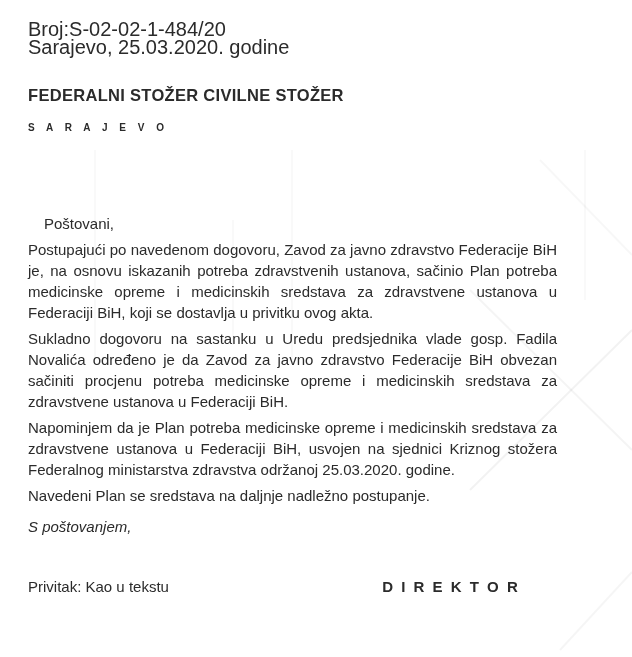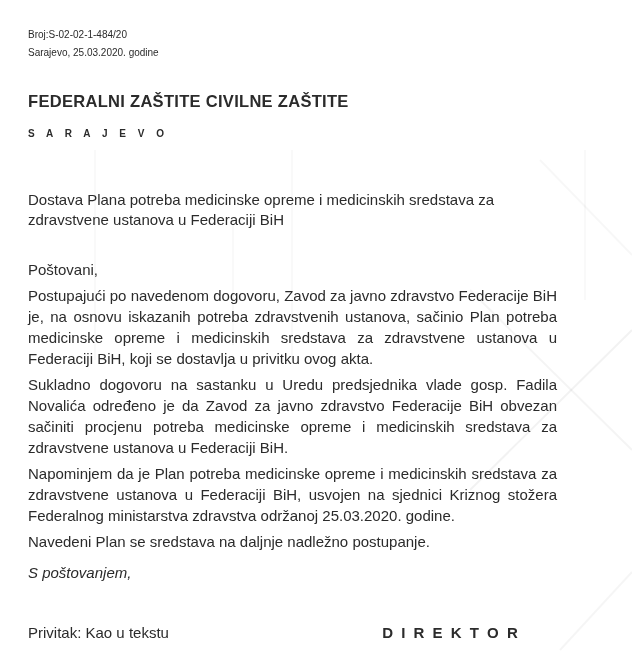--- a/index.html
+++ b/index.html
@@ -17,23 +17,23 @@
     left: 0; top: 0;
     pointer-events: none;
   }
   .content {
     position: absolute;
     inset: 0;
     box-sizing: border-box;
     padding: 4px 75px 0 28px;
   }
   .ref-block {
-    font-size: 10px;
+    font-size: 20px;
     line-height: 18px;
-    margin-top: 22px;
+    margin-top: 16px;
   }
   .org-title {
     font-size: 16.5px;
     font-weight: bold;
     letter-spacing: 0.3px;
     margin-top: 29px;
     line-height: 20px;
   }
   .city-line {
     font-size: 10px;
@@ -50,20 +50,21 @@
   }
   .subject-label {
     font-weight: bold;
     flex: 0 0 82px;
   }
   .subject-lines { flex: 1; }
   .salutation {
     margin-top: 29px;
     font-size: 15px;
     line-height: 21px;
+    margin-left: 16px;
   }
   p.body-par {
     font-size: 15px;
     line-height: 21px;
     text-align: justify;
     margin: 5px 0 0 0;
   }
   p.no-justify { text-align: left; }
   .closing {
     margin-top: 10px;
@@ -108,29 +109,25 @@
     <line x1="540" y1="160" x2="632" y2="255" stroke="rgba(0,0,0,0.03)" stroke-width="2"></line>
   </svg>
 
   <div class="content">
 
     <div class="ref-block">
       <div>Broj:S-02-02-1-484/20</div>
       <div>Sarajevo, 25.03.2020. godine</div>
     </div>
 
-    <div class="org-title">FEDERALNI ZAŠTITE CIVILNE ZAŠTITE</div>
+    <div class="org-title">FEDERALNI STOŽER CIVILNE STOŽER</div>
 
     <div class="city-line">S A R A J E V O</div>
 
     <div class="subject">
-      <span class="subject-lines">
-        <span style="display:block">Dostava Plana  potreba medicinske opreme i medicinskih sredstava za</span>
-        <span style="display:block">zdravstvene ustanova u Federaciji BiH</span>
-      </span>
     </div>
 
     <div class="salutation">Poštovani,</div>
 
     <p class="body-par">Postupajući po navedenom dogovoru, Zavod za javno zdravstvo Federacije BiH je, na osnovu iskazanih potreba zdravstvenih ustanova, sačinio Plan potreba medicinske opreme i medicinskih sredstava za zdravstvene ustanova u Federaciji BiH, koji se dostavlja u privitku ovog akta.</p>
     <p class="body-par">Sukladno dogovoru na sastanku u Uredu predsjednika vlade gosp. Fadila Novalića određeno je da Zavod za javno zdravstvo Federacije BiH obvezan sačiniti procjenu potreba medicinske opreme i medicinskih sredstava za zdravstvene ustanova u Federaciji BiH.</p>
     <p class="body-par">Napominjem da je Plan potreba medicinske opreme i medicinskih sredstava za zdravstvene ustanova u Federaciji BiH, usvojen na sjednici Kriznog stožera Federalnog ministarstva zdravstva održanoj 25.03.2020. godine.</p>
     <p class="body-par no-justify">Navedeni Plan se sredstava na daljnje nadležno postupanje.</p>
 
     <div class="closing">S poštovanjem,</div>

